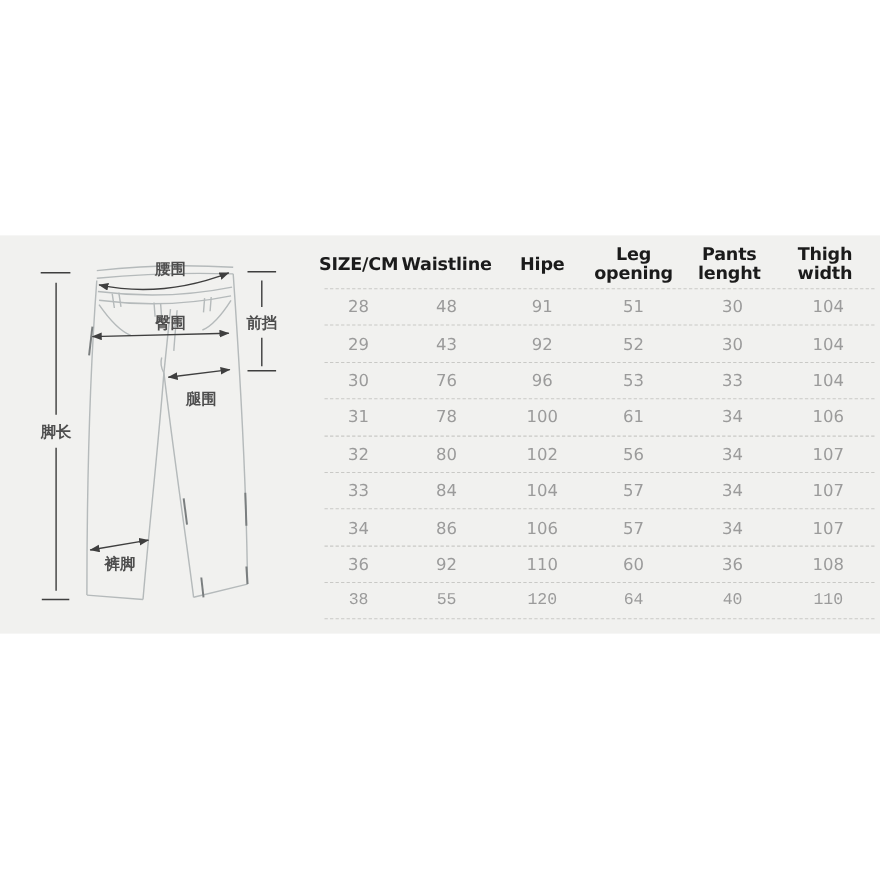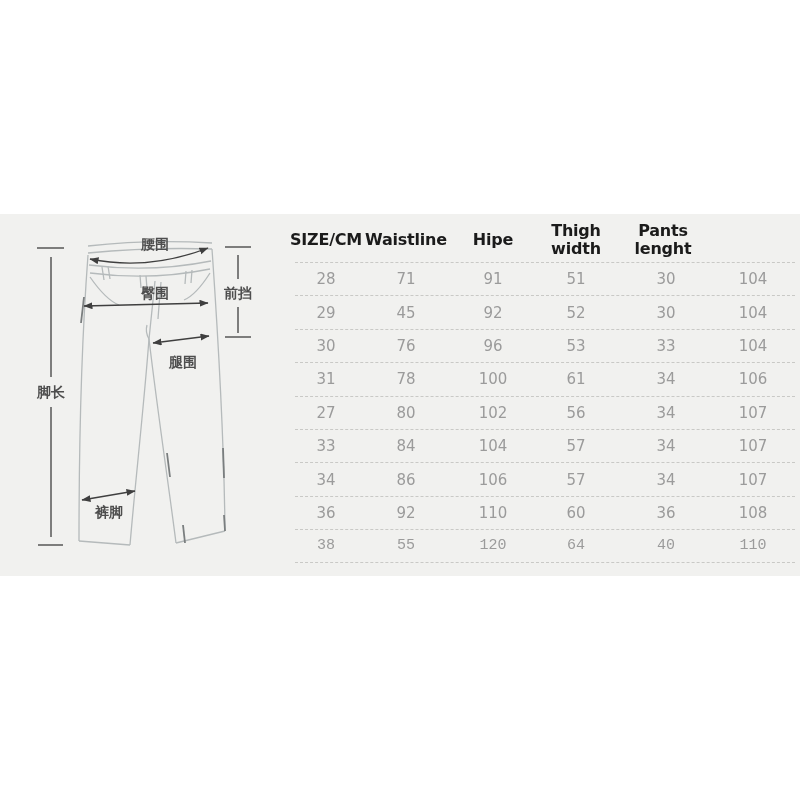--- a/index.html
+++ b/index.html
@@ -120,35 +120,36 @@
       <text class="cjk-label" x="33" y="182" text-anchor="middle">脚长</text>
       <text class="cjk-label" x="91" y="302" text-anchor="middle">裤脚</text>
     </svg>
   </div>
 
   <div class="size-table">
     <div class="thead">
       <div class="th c0 nowrap">SIZE/CM</div>
       <div class="th c1">Waistline</div>
       <div class="th c2">Hipe</div>
+      <div class="th c3">Leg opening</div>
+      <div class="th c5">Pants lenght</div>
       <div class="th c4">Thigh width</div>
-      <div class="th c5">Pants lenght</div>
     </div>
 
     <div class="trow">
       <div class="td c0">28</div>
-      <div class="td c1">71</div>
+      <div class="td c1">48</div>
       <div class="td c2">91</div>
       <div class="td c3">51</div>
       <div class="td c4">30</div>
       <div class="td c5">104</div>
     </div>
     <div class="trow">
       <div class="td c0">29</div>
-      <div class="td c1">45</div>
+      <div class="td c1">43</div>
       <div class="td c2">92</div>
       <div class="td c3">52</div>
       <div class="td c4">30</div>
       <div class="td c5">104</div>
     </div>
     <div class="trow">
       <div class="td c0">30</div>
       <div class="td c1">76</div>
       <div class="td c2">96</div>
       <div class="td c3">53</div>
@@ -157,21 +158,21 @@
     </div>
     <div class="trow">
       <div class="td c0">31</div>
       <div class="td c1">78</div>
       <div class="td c2">100</div>
       <div class="td c3">61</div>
       <div class="td c4">34</div>
       <div class="td c5">106</div>
     </div>
     <div class="trow">
-      <div class="td c0">27</div>
+      <div class="td c0">32</div>
       <div class="td c1">80</div>
       <div class="td c2">102</div>
       <div class="td c3">56</div>
       <div class="td c4">34</div>
       <div class="td c5">107</div>
     </div>
     <div class="trow">
       <div class="td c0">33</div>
       <div class="td c1">84</div>
       <div class="td c2">104</div>

